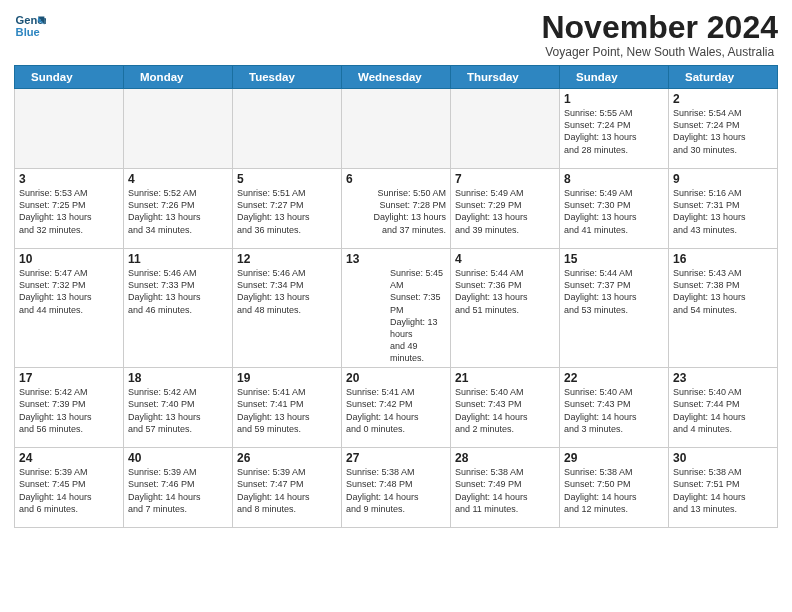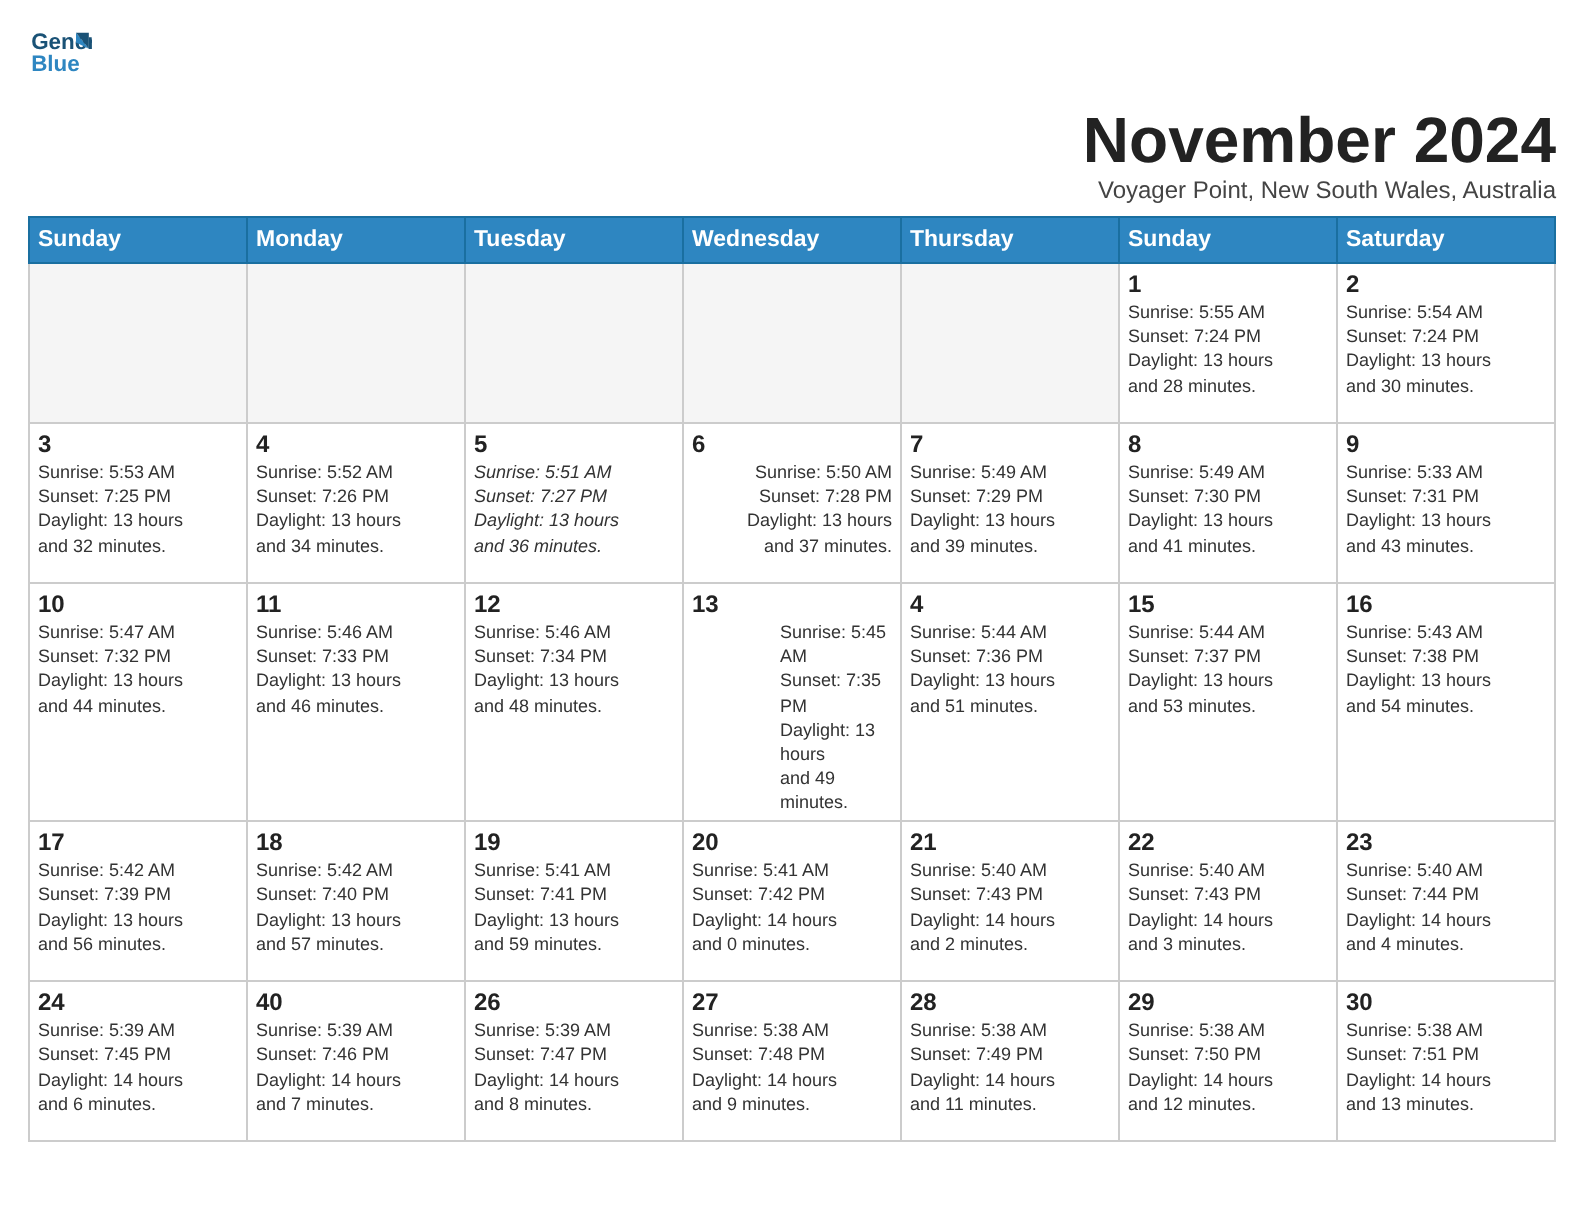--- a/index.html
+++ b/index.html
@@ -24,22 +24,21 @@
     .logo {
       display: flex;
       align-items: center;
       gap: 4px;
     }
     .logo-icon {
       width: 32px;
       height: 32px;
     }
     .title-area {
-      text-align: right;
-      margin-top: 43px;
+      text-align: center;
     }
     .month-title {
       font-size: 32px;
       font-weight: bold;
       color: #222;
       line-height: 1.1;
     }
     .subtitle {
       font-size: 12px;
       color: #444;
@@ -47,21 +46,21 @@
     .calendar {
       width: 100%;
       border-collapse: collapse;
       table-layout: fixed;
     }
     .calendar th {
       background: #2e86c1;
       color: #fff;
       font-size: 11.5px;
       font-weight: bold;
-      padding: 5px 4px;
+      padding: 5px 16px;
       text-align: left;
       border: 1px solid #1a6fa0;
     }
     .calendar td {
       border: 1px solid #ccc;
       vertical-align: top;
       padding: 3px 4px;
       font-size: 9.5px;
       color: #222;
       background: #fff;
@@ -145,21 +144,21 @@
           </td>
           <td>
             <div class="day-number">4</div>
             <div class="day-info" style="white-space: pre-line;">Sunrise: 5:52 AM
 Sunset: 7:26 PM
 Daylight: 13 hours
 and 34 minutes.</div>
           </td>
           <td>
             <div class="day-number">5</div>
-            <div class="day-info" style="white-space: pre-line; font-style: italic;">Sunrise: 5:51 AM
+            <div class="day-info" style="white-space: pre-line;">Sunrise: 5:51 AM
 Sunset: 7:27 PM
 Daylight: 13 hours
 and 36 minutes.</div>
           </td>
           <td>
             <div class="day-number">6</div>
             <div class="day-info" style="white-space: pre-line; text-align: right;">Sunrise: 5:50 AM
 Sunset: 7:28 PM
 Daylight: 13 hours
 and 37 minutes.</div>
@@ -173,21 +172,21 @@
           </td>
           <td>
             <div class="day-number">8</div>
             <div class="day-info" style="white-space: pre-line;">Sunrise: 5:49 AM
 Sunset: 7:30 PM
 Daylight: 13 hours
 and 41 minutes.</div>
           </td>
           <td>
             <div class="day-number">9</div>
-            <div class="day-info" style="white-space: pre-line;">Sunrise: 5:33 AM
+            <div class="day-info" style="white-space: pre-line;">Sunrise: 5:16 AM
 Sunset: 7:31 PM
 Daylight: 13 hours
 and 43 minutes.</div>
           </td>
         </tr>
         <tr>
           <td>
             <div class="day-number">10</div>
             <div class="day-info" style="white-space: pre-line;">Sunrise: 5:47 AM
 Sunset: 7:32 PM

